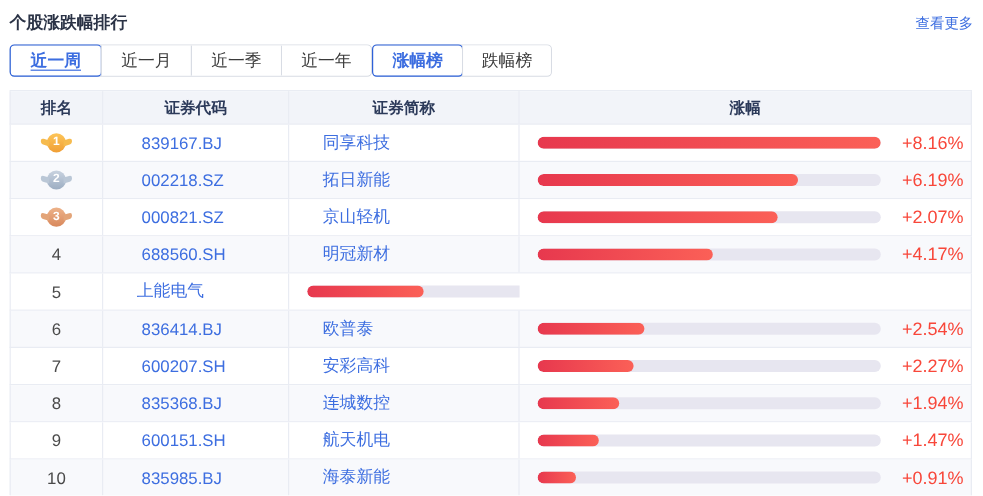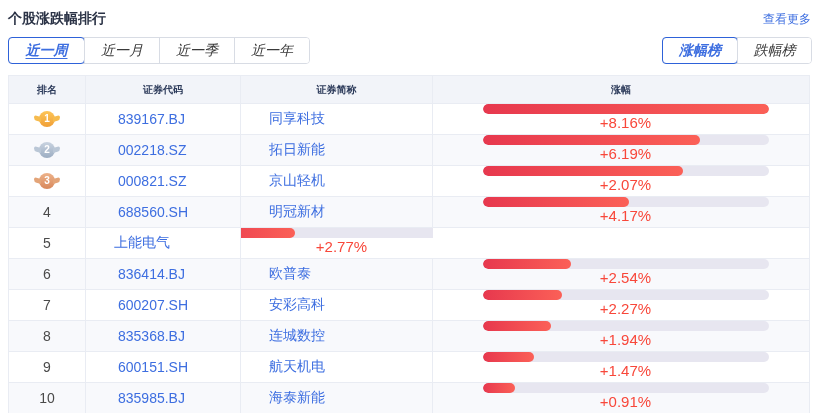--- a/index.html
+++ b/index.html
@@ -11,46 +11,46 @@
   html,body{background:#fff;}
   body{font-family:"Liberation Sans","DejaVu Sans",sans-serif;}
   .wrap{position:relative;width:819px;height:413px;background:#fff;overflow:hidden;}
 
   
   .topbar{display:flex;justify-content:space-between;align-items:center;padding:10px 8px 0 8px;text-align:right;}
   .title{font-size:14px;font-weight:bold;color:#2b3346;}
   .more{font-size:12px;color:var(--blue);cursor:pointer;text-decoration:none;}
 
   
-  .tabsrow{display:flex;justify-content:space-between;align-items:center;margin:9px 7px 0 8px;font-style:italic;}
+  .tabsrow{display:flex;justify-content:flex-start;align-items:center;margin:9px 7px 0 8px;}
   .seggroup{display:flex;border:1px solid var(--seg-border);border-radius:4px;background:#fff;height:27px;}
   .seg{position:relative;display:flex;align-items:center;justify-content:center;font-size:14px;color:#3a3a3a;cursor:pointer;background:#fff;}
   .seg + .seg{border-left:1px solid var(--seg-border);}
   .seg.first{border-radius:3px 0 0 3px;}
   .seg.last{border-radius:0 3px 3px 0;}
   .seg.on{color:var(--blue);font-weight:bold;}
   .seg.on::after{content:"";position:absolute;inset:-1px;border:1px solid #2e62d9;border-radius:4px;pointer-events:none;}
   .periods .seg{width:75px;}
   .boards .seg{width:74px;}
   .periods .seg.on .t{text-decoration:underline;text-underline-offset:3px;}
 
   
   .table{position:absolute;left:8px;top:75px;width:802px;border-top:1px solid var(--border);}
   .thead,.tr{display:grid;grid-template-columns:77px 155px 192px 1fr;}
   .thead{height:28px;background:var(--header-bg);border:1px solid var(--border);border-top:none;}
-  .th{display:flex;align-items:center;justify-content:center;font-size:10px;font-weight:bold;color:var(--dark);border-right:1px solid var(--border);}
+  .th{display:flex;align-items:center;justify-content:center;font-size:13px;font-weight:bold;color:var(--dark);border-right:1px solid var(--border);}
   .th:last-child{border-right:none;}
   .tr{height:31px;background:#fff;border-left:1px solid var(--border);border-right:1px solid var(--border);border-bottom:1px solid var(--border);cursor:pointer;}
   .tr.even{background:var(--even-bg);}
   .td{display:flex;align-items:center;font-size:14px;color:var(--text);border-right:1px solid var(--border);overflow:hidden;}
   .td:last-child{border-right:none;}
   .td.rank{justify-content:center;color:#4a4a4a;}
   .td.code{padding-left:32px;color:var(--blue);}
   .td.name{padding-left:28px;color:var(--blue);}
-  .td.change{padding-left:15px;padding-right:6px;flex-direction:column;}
+  .td.change{padding-left:15px;padding-right:6px;}
   .trackbar{width:286px;height:10px;border-radius:5px;background:var(--track);overflow:hidden;flex:none;}
   .fill{height:10px;border-radius:5px;background:linear-gradient(90deg,var(--bar1),var(--bar2));}
   .pct{flex:1;text-align:right;font-size:15px;color:var(--percent);}
 
   
   .medal{display:inline-flex;align-items:center;justify-content:center;width:16px;height:16px;border-radius:50%;color:#fff;font-size:10px;font-weight:bold;position:relative;line-height:1;}
   .medal::before,.medal::after{content:"";position:absolute;top:5px;width:7px;height:5px;}
   .medal::before{left:-5px;border-radius:3px 0 0 3px;transform:skewY(16deg);}
   .medal::after{right:-5px;border-radius:0 3px 3px 0;transform:skewY(-16deg);}
   .medal.gold{background:linear-gradient(180deg,#fdc558,#f09f36);}

